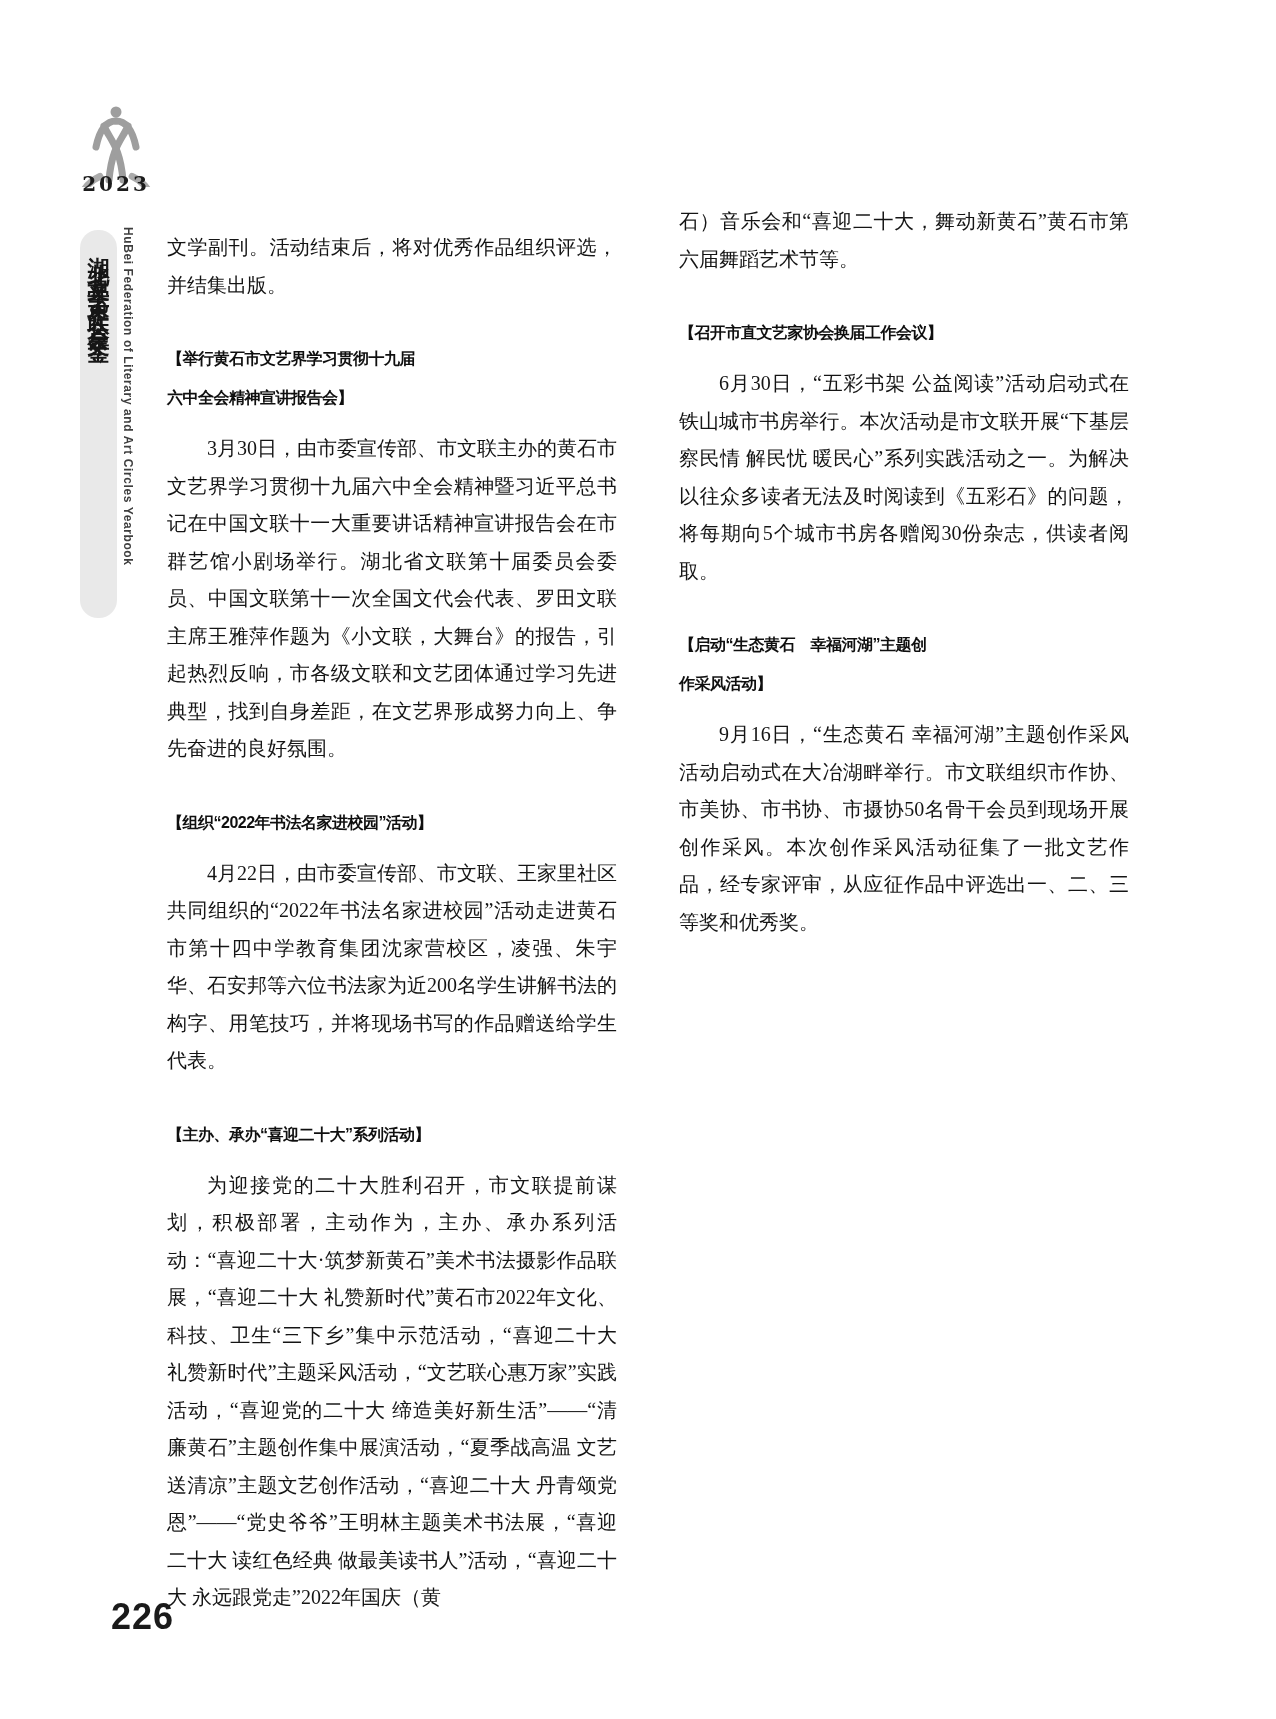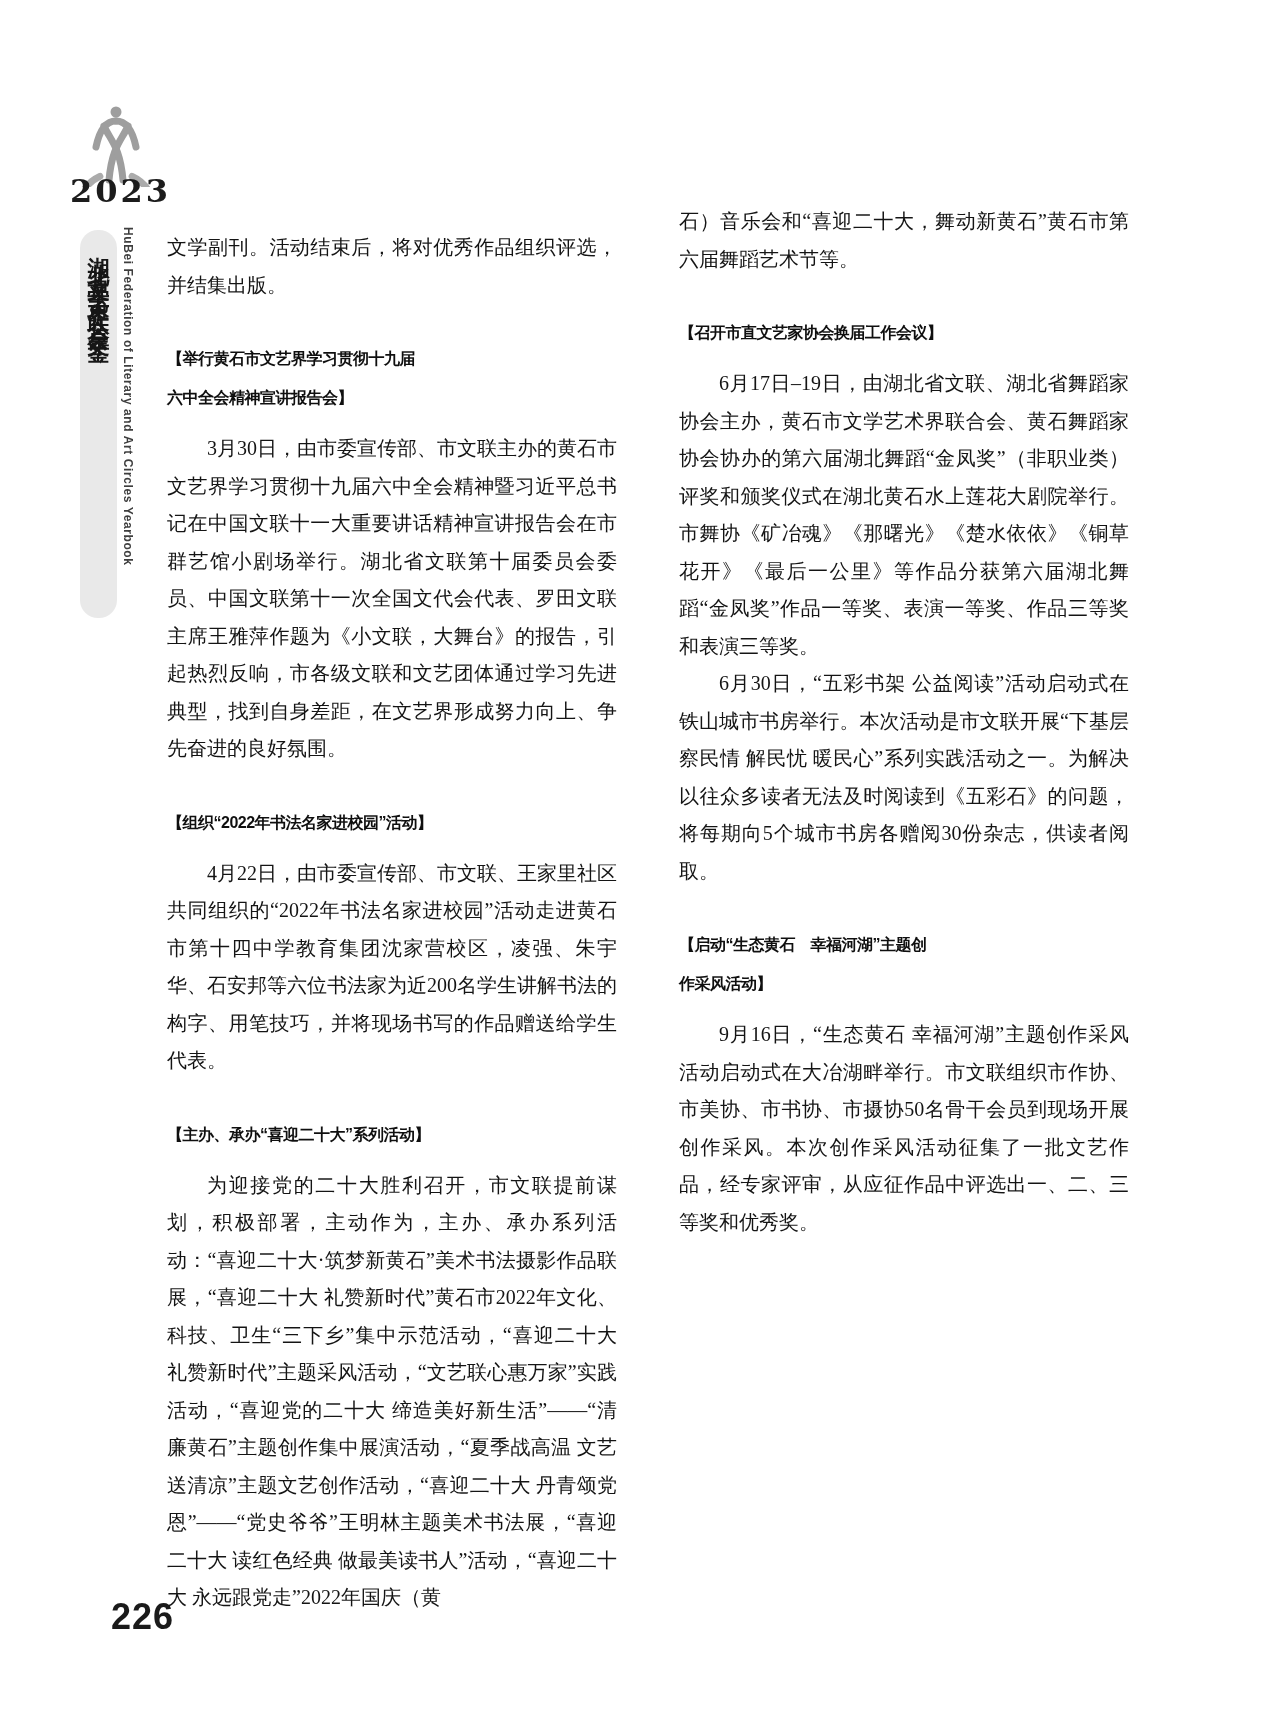--- a/index.html
+++ b/index.html
@@ -3,21 +3,21 @@
 <meta charset="utf-8">
 <style>
   html,body { margin:0; padding:0; background:#ffffff; }
   .page {
     position:relative; width:1276px; height:1719px; background:#ffffff;
     font-family:"Liberation Serif", serif; color:#141414; overflow:hidden;
   }
   .logo-wrap { position:absolute; left:71px; top:95px; width:90px; height:92px; }
   .year {
     position:absolute; left:70px; top:172px; width:92px; text-align:center;
-    font-family:"DejaVu Serif", serif; font-weight:bold; font-size:32px;
+    font-family:"DejaVu Serif", serif; font-weight:bold; font-size:20px;
     letter-spacing:3px; color:#1c1c1c;
   }
   .strip {
     position:absolute; left:80px; top:230px; width:37px; height:388px;
     background:#e9e9e9; border-radius:18px;
     display:flex; justify-content:center; align-items:flex-start;
   }
   .strip-text {
     writing-mode:vertical-rl; text-orientation:upright;
     font-family:"Liberation Sans", sans-serif; font-weight:bold;
@@ -82,21 +82,20 @@
     <p class="body">3月30日，由市委宣传部、市文联主办的黄石市文艺界学习贯彻十九届六中全会精神暨习近平总书记在中国文联十一大重要讲话精神宣讲报告会在市群艺馆小剧场举行。湖北省文联第十届委员会委员、中国文联第十一次全国文代会代表、罗田文联主席王雅萍作题为《小文联，大舞台》的报告，引起热烈反响，市各级文联和文艺团体通过学习先进典型，找到自身差距，在文艺界形成努力向上、争先奋进的良好氛围。</p>
     <h2 class="head">【组织“2022年书法名家进校园”活动】</h2>
     <p class="body">4月22日，由市委宣传部、市文联、王家里社区共同组织的“2022年书法名家进校园”活动走进黄石市第十四中学教育集团沈家营校区，凌强、朱宇华、石安邦等六位书法家为近200名学生讲解书法的构字、用笔技巧，并将现场书写的作品赠送给学生代表。</p>
     <h2 class="head">【主办、承办“喜迎二十大”系列活动】</h2>
     <p class="body">为迎接党的二十大胜利召开，市文联提前谋划，积极部署，主动作为，主办、承办系列活动：“喜迎二十大·筑梦新黄石”美术书法摄影作品联展，“喜迎二十大 礼赞新时代”黄石市2022年文化、科技、卫生“三下乡”集中示范活动，“喜迎二十大 礼赞新时代”主题采风活动，“文艺联心惠万家”实践活动，“喜迎党的二十大 缔造美好新生活”——“清廉黄石”主题创作集中展演活动，“夏季战高温 文艺送清凉”主题文艺创作活动，“喜迎二十大 丹青颂党恩”——“党史爷爷”王明林主题美术书法展，“喜迎二十大 读红色经典 做最美读书人”活动，“喜迎二十大 永远跟党走”2022年国庆（黄</p>
   </div>
 
   <div class="col col-right">
     <p class="body cont">石）音乐会和“喜迎二十大，舞动新黄石”黄石市第六届舞蹈艺术节等。</p>
     <h2 class="head">【召开市直文艺家协会换届工作会议】</h2>
-    <p class="body">6月17日–19日，由湖北省文联、湖北省舞蹈家协会主办，黄石市文学艺术界联合会、黄石舞蹈家协会协办的第六届湖北舞蹈“金凤奖”（非职业类）评奖和颁奖仪式在湖北黄石水上莲花大剧院举行。市舞协《矿冶魂》《那曙光》《楚水依依》《铜草花开》《最后一公里》等作品分获第六届湖北舞蹈“金凤奖”作品一等奖、表演一等奖、作品三等奖和表演三等奖。</p>
     <p class="body">6月30日，“五彩书架 公益阅读”活动启动式在铁山城市书房举行。本次活动是市文联开展“下基层 察民情 解民忧 暖民心”系列实践活动之一。为解决以往众多读者无法及时阅读到《五彩石》的问题，将每期向5个城市书房各赠阅30份杂志，供读者阅取。</p>
     <h2 class="head">【启动“生态黄石　幸福河湖”主题创
 作采风活动】</h2>
     <p class="body">9月16日，“生态黄石 幸福河湖”主题创作采风活动启动式在大冶湖畔举行。市文联组织市作协、市美协、市书协、市摄协50名骨干会员到现场开展创作采风。本次创作采风活动征集了一批文艺作品，经专家评审，从应征作品中评选出一、二、三等奖和优秀奖。</p>
   </div>
 
   <div class="page-num">226</div>
 
 </div>
 

